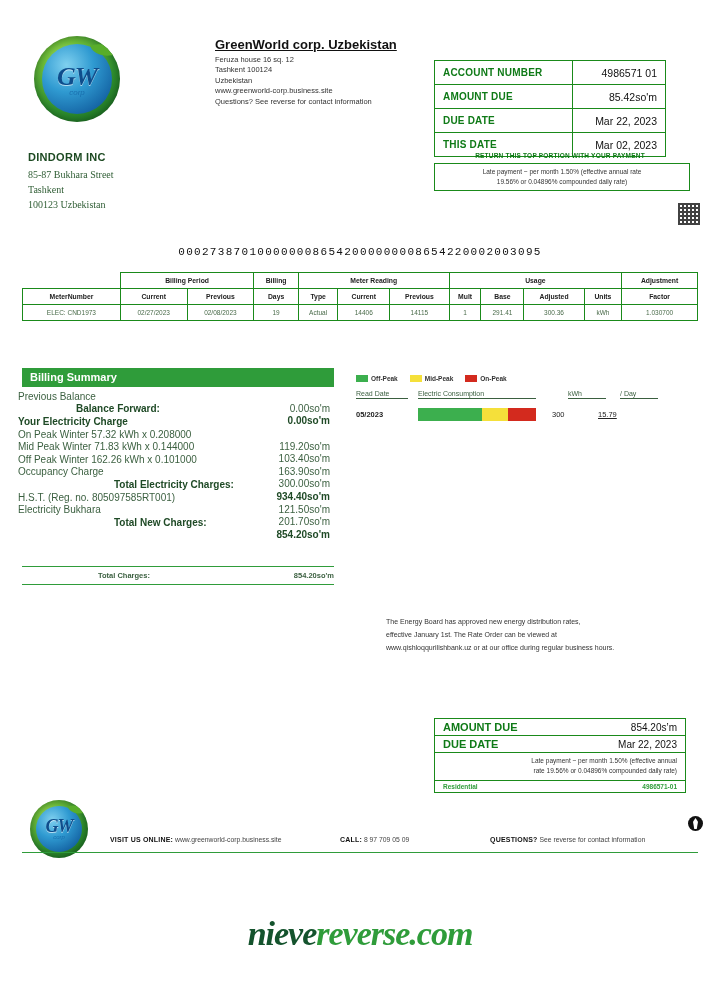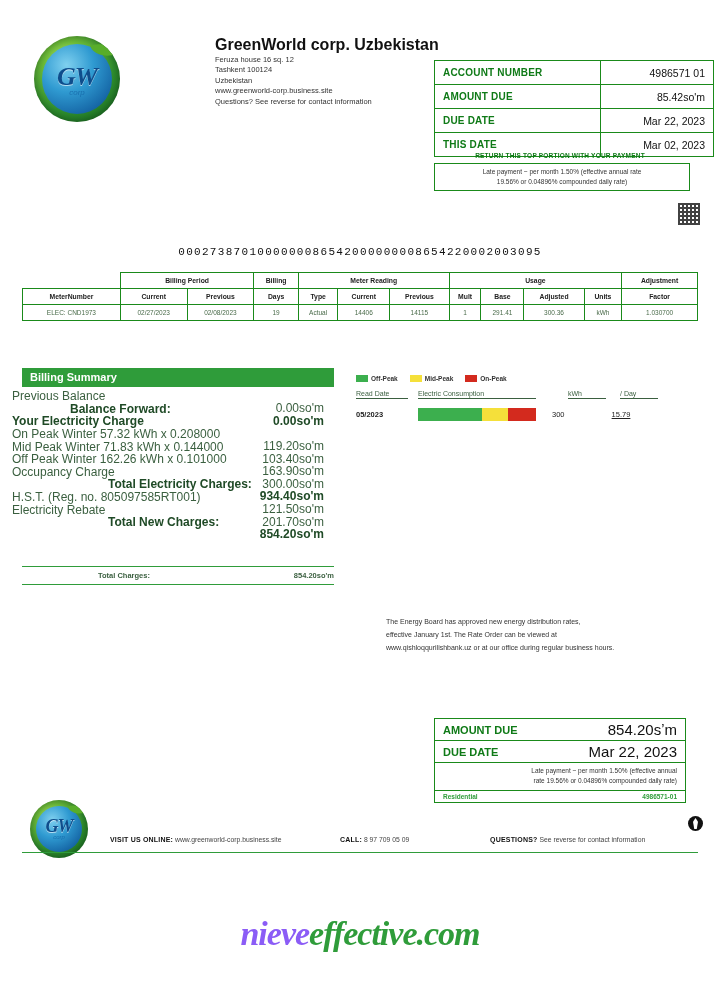--- a/index.html
+++ b/index.html
@@ -95,31 +95,32 @@
 
   
   .company {
     position: absolute;
     left: 215px; top: 40px;
     font-size: 7.5px;
     color: #333;
     line-height: 10.5px;
   }
   .company .cname {
-    font-size: 16px;
+    font-size: 13px;
     font-weight: bold;
     color: #111;
     margin-bottom: 4px;
+    text-decoration: underline;
   }
 
   
   .acct {
     position: absolute;
     left: 434px; top: 60px;
-    width: 280px;
+    width: 232px;
     border: 1px solid #1a8a1a;
     border-collapse: collapse;
     font-size: 10px;
   }
   .acct td {
     border: 1px solid #1a8a1a;
     padding: 4px 8px;
     height: 15px;
   }
   .acct td.lbl {
@@ -213,23 +214,23 @@
     background: #2f9c3a;
     color: #fff;
     font-weight: bold;
     font-size: 11px;
     line-height: 19px;
     padding-left: 8px;
     box-sizing: border-box;
   }
   .bs {
     position: absolute;
-    left: 12px; top: 390px;
+    left: 18px; top: 390px;
     width: 312px;
-    font-size: 12px;
+    font-size: 10px;
     color: #3a5f3f;
   }
   .bs .row {
     display: flex;
     justify-content: space-between;
     height: 12.6px;
     align-items: center;
   }
   .bs .row .r { text-align: right; margin-top: 24px; }
   .bs .row.bold, .bs .row.bold .r { font-weight: bold; color: #1f4a26; }
@@ -280,21 +281,21 @@
     display: flex;
     align-items: center;
     margin-top: 9px;
     font-size: 7.5px;
     font-weight: bold;
     color: #222;
   }
   .usage-row .c1 { width: 62px; }
   .usage-row .bar { width: 118px; height: 13px; display: flex; }
   .usage-row .c3 { width: 46px; text-align: left; padding-left: 16px; font-weight: normal; }
-  .usage-row .c4 { width: 46px; text-align: center; font-weight: normal; text-decoration: underline; }
+  .usage-row .c4 { width: 46px; text-align: left; font-weight: normal; text-decoration: underline; }
 
   
   .notice {
     position: absolute;
     left: 386px; top: 615px;
     width: 300px;
     font-size: 7px;
     line-height: 13px;
     color: #333;
   }
@@ -313,21 +314,21 @@
     align-items: center;
     padding: 2px 8px;
     border-bottom: 1px solid #1a8a1a;
   }
   .duebox .r1 .l, .duebox .r2 .l {
     color: #0f7a17;
     font-weight: bold;
     font-size: 11px;
   }
   .duebox .r1 .v, .duebox .r2 .v {
-    font-size: 15px;
+    font-size: 10px;
     color: #111;
   }
   .duebox .note {
     padding: 3px 8px 4px 8px;
     font-size: 6.5px;
     color: #333;
     text-align: right;
     line-height: 10px;
     border-bottom: 1px solid #1a8a1a;
   }
@@ -381,35 +382,41 @@
     position: absolute;
     left: 0; top: 915px;
     width: 720px;
     text-align: center;
     font-family: "Liberation Serif", serif;
     font-weight: bold;
     font-style: italic;
     font-size: 34px;
     letter-spacing: -1px;
   }
-  .wm .a { color: #8b5cf6; }
+  .wm .a { color: #14532d; }
   .wm .b { color: #2f9c3a; }
 </style>
 </head>
 <body>
 
 <div class="page">
 
   <div class="logo" id="logo-main">
     <div class="globe"></div>
     <div class="leaf"></div>
     <div class="txt">GW</div>
     <div class="sub">corp</div>
   </div>
 
+  <div class="cust">
+    <div class="name">DINDORM INC</div>
+    <div>85-87 Bukhara Street</div>
+    <div>Tashkent</div>
+    <div>100123 Uzbekistan</div>
+  </div>
 
   <div class="company">
     <div class="cname">GreenWorld corp. Uzbekistan</div>
     <div>Feruza house 16 sq. 12</div>
     <div>Tashkent 100124</div>
     <div>Uzbekistan</div>
     <div>www.greenworld-corp.business.site</div>
     <div>Questions? See reverse for contact information</div>
   </div>
 
@@ -518,21 +525,21 @@
     </div>
     <div class="row bold ind2">
       <span>Total Electricity  Charges:</span>
       <span class="r">934.40so'm</span>
     </div>
     <div class="row">
       <span>H.S.T. (Reg. no. 805097585RT001)</span>
       <span class="r">121.50so'm</span>
     </div>
     <div class="row">
-      <span>Electricity  Rebate</span>
+      <span>Electricity  Bukhara</span>
       <span class="r">201.70so'm</span>
     </div>
     <div class="row bold ind2">
       <span>Total New Charges:</span>
       <span class="r">854.20so'm</span>
     </div>
   </div>
 
   <div class="bs-total">
     <span class="l">Total Charges:</span>
@@ -632,16 +639,16 @@
       <b>CALL:</b>
       <span>8 97 709 05 09</span>
     </div>
     <div class="s3">
       <b>QUESTIONS?</b>
       <span>See reverse for contact information</span>
     </div>
   </div>
 
   <div class="wm">
-    <span class="a">nieve</span><span class="b">effective</span><span class="b">.com</span>
+    <span class="a">nieve</span><span class="b">reverse</span><span class="b">.com</span>
   </div>
 
 </div>
 
 </body></html>

